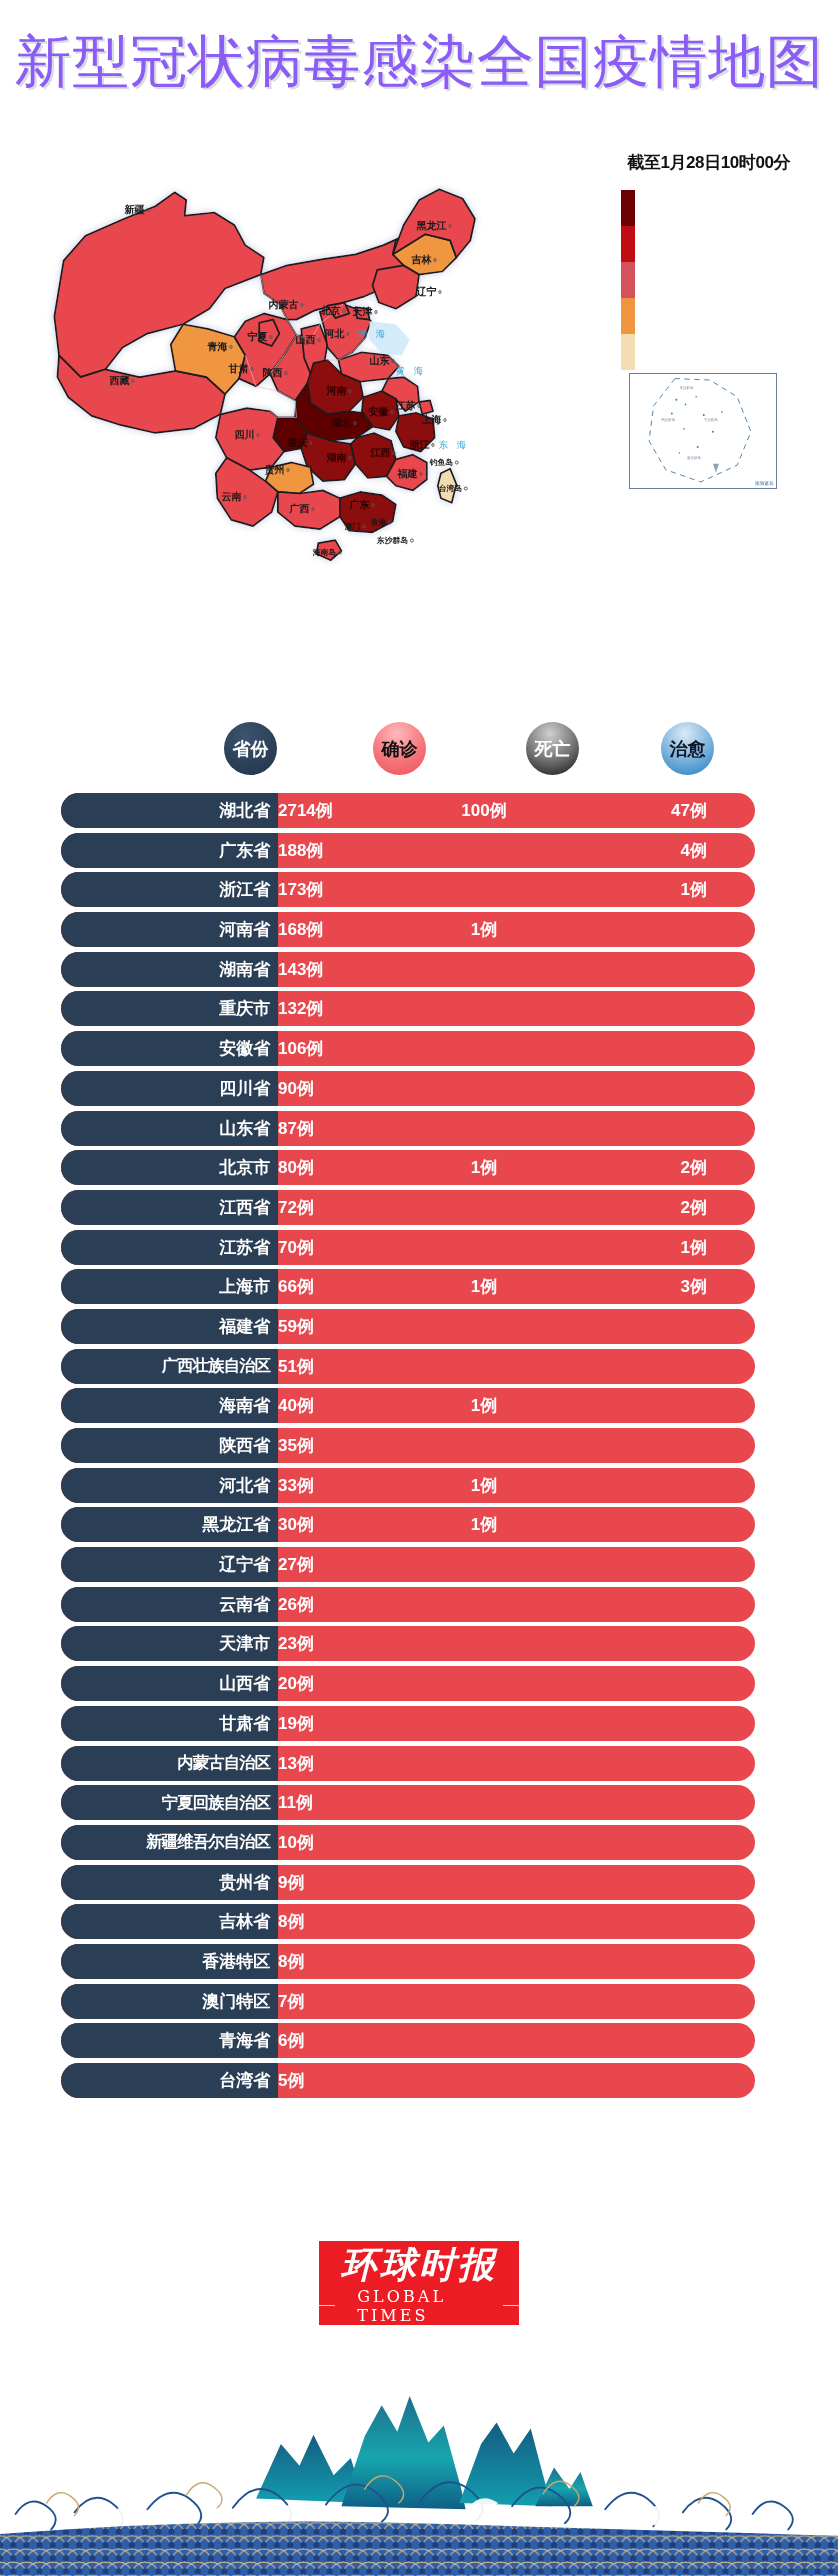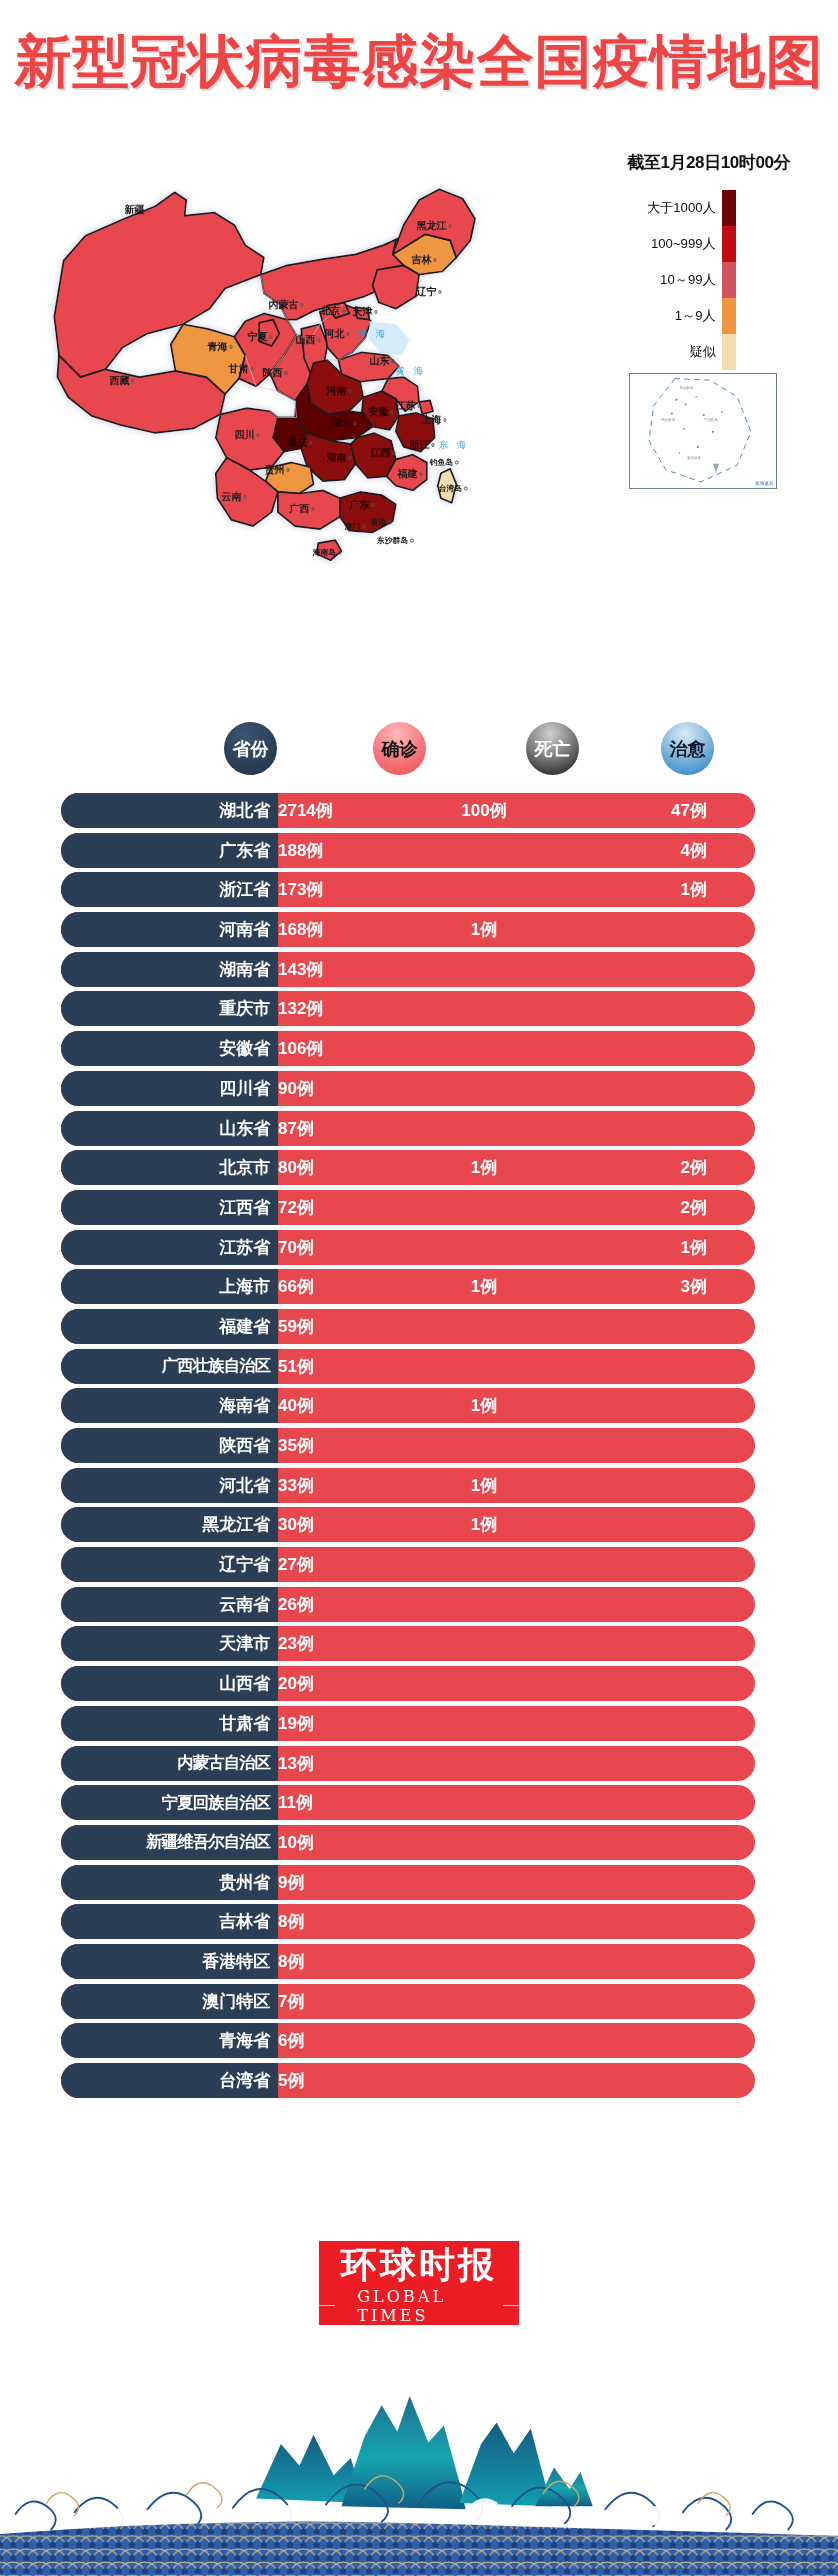--- a/index.html
+++ b/index.html
@@ -20,22 +20,22 @@
   .title-wrap {
     position: absolute;
     left: 0; top: 22px;
     width: 838px;
     text-align: center;
   }
   .main-title {
     display: inline-block;
     font-size: 57px;
     line-height: 78px;
-    font-weight: 700;
-    color: #ef4444;
+    font-weight: 400;
+    color: #8b5cf6;
     letter-spacing: 0.8px;
     text-shadow: 2.3px 2.3px 0 rgba(170,180,190,.45);
     white-space: nowrap;
   }
 
   
   .map-area {
     position: absolute;
     left: 0; top: 144px;
     width: 838px;
@@ -236,20 +236,21 @@
     background: #ec1c24;
     display: flex;
     flex-direction: column;
     align-items: center;
     justify-content: center;
   }
   .logo-cn {
     color: #ffffff;
     font-size: 36px;
     font-weight: 700;
+    font-style: italic;
     letter-spacing: 3.1px;
     line-height: 45px;
     font-family: "DejaVu Serif", serif;
   }
   .logo-en {
     color: #ffffff;
     font-size: 16px;
     letter-spacing: 3.1px;
     font-family: "DejaVu Serif", serif;
     display: flex;
@@ -405,27 +406,20 @@
         <div class="prov-label small" style="left: 396px; top: 396px;"><span>东沙群岛</span><span class="dot"></span></div>
         <div class="prov-label sea" style="left: 373px; top: 190px;">渤 海</div>
         <div class="prov-label sea" style="left: 411px; top: 227px;">黄 海</div>
         <div class="prov-label sea" style="left: 454px; top: 301px;">东 海</div>
       </div>
   </div>
 
   <div class="legend">
     <div class="legend-date">截至1月28日10时00分</div>
     <div class="legend-body">
-      <div class="legend-labels" id="legend-labels">
-          <div>大于1000人</div>
-          <div>100~999人</div>
-          <div>10～99人</div>
-          <div>1～9人</div>
-          <div>疑似</div>
-        </div>
       <div class="legend-bar">
         <div class="lg0"></div>
         <div class="lg1"></div>
         <div class="lg2"></div>
         <div class="lg3"></div>
         <div class="lg4"></div>
       </div>
     </div>
   </div>
 

